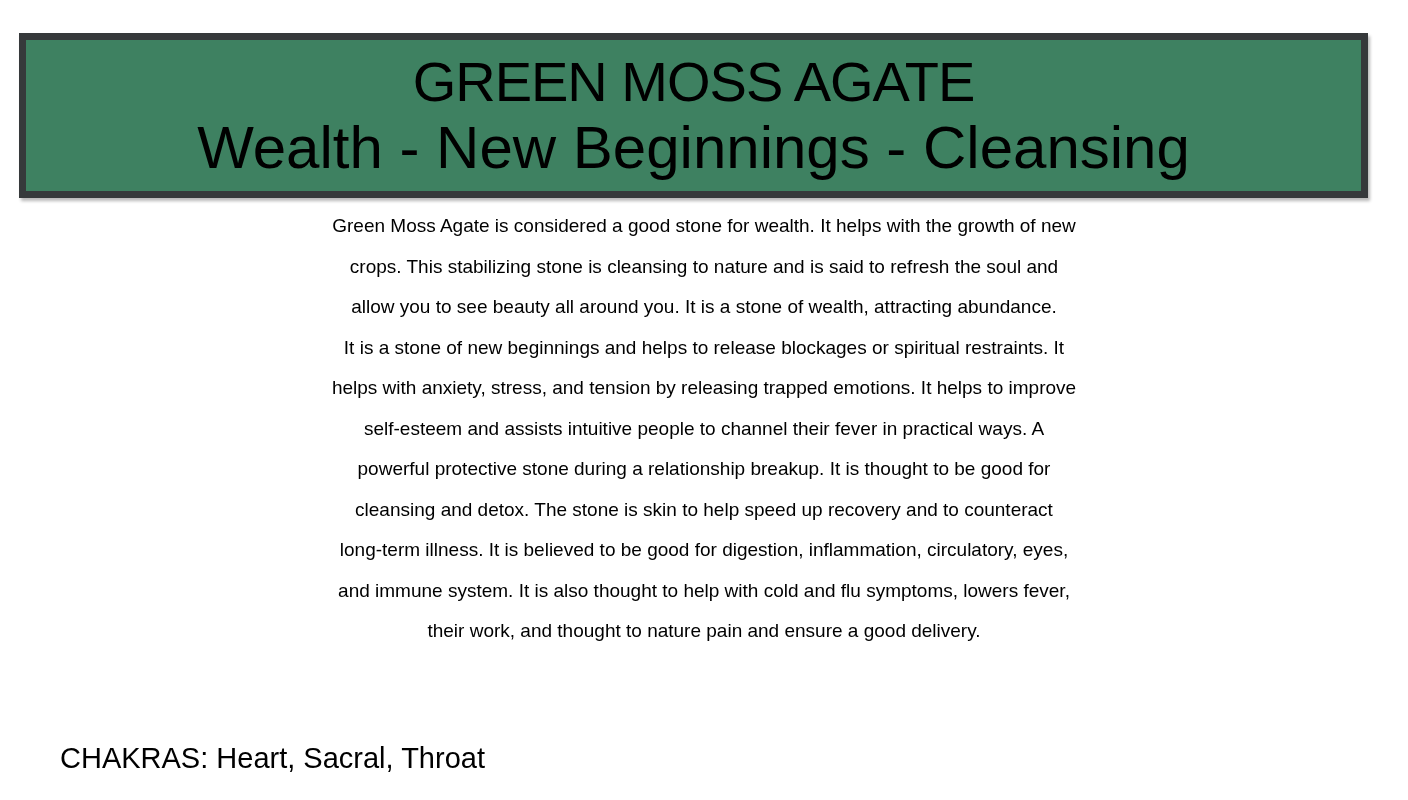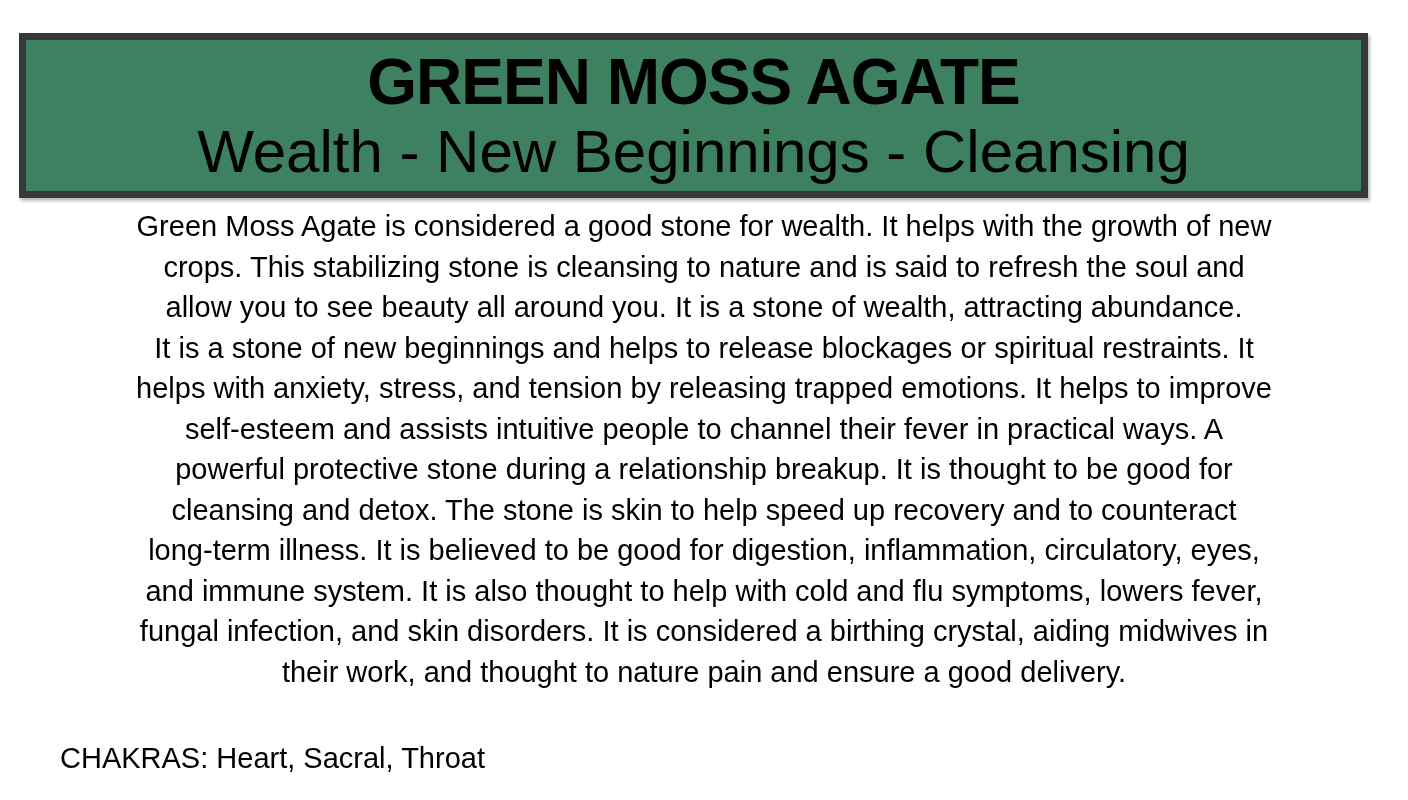--- a/index.html
+++ b/index.html
@@ -25,40 +25,40 @@
     background: #3E8161;
     border: 7px solid #36393B;
     box-shadow: 2px 3px 3px rgba(0,0,0,0.28);
     display: flex;
     flex-direction: column;
     align-items: center;
     justify-content: center;
     text-align: center;
   }
   .header-title {
-    font-size: 64px;
-    font-weight: bold;
+    font-size: 56px;
+    font-weight: normal;
     line-height: 1.0;
     letter-spacing: -1px;
     white-space: nowrap;
   }
   .header-subtitle {
     font-size: 60px;
     font-weight: normal;
     line-height: 1.0;
     margin-top: 8px;
     white-space: nowrap;
   }
   .body-text {
     position: absolute;
     left: 25px;
     right: 25px;
     top: 206px;
     text-align: center;
-    font-size: 29px;
+    font-size: 19px;
     line-height: 40.5px;
     font-weight: normal;
   }
   .body-line {
     white-space: nowrap;
   }
   .chakras-line {
     position: absolute;
     left: 25px;
     top: 738px;
@@ -80,21 +80,20 @@
     <div class="body-line">Green Moss Agate is considered a good stone for wealth. It helps with the growth of new</div>
     <div class="body-line">crops. This stabilizing stone is cleansing to nature and is said to refresh the soul and</div>
     <div class="body-line">allow you to see beauty all around you. It is a stone of wealth, attracting abundance.</div>
     <div class="body-line">It is a stone of new beginnings and helps to release blockages or spiritual restraints. It</div>
     <div class="body-line">helps with anxiety, stress, and tension by releasing trapped emotions. It helps to improve</div>
     <div class="body-line">self-esteem and assists intuitive people to channel their fever in practical ways. A</div>
     <div class="body-line">powerful protective stone during a relationship breakup. It is thought to be good for</div>
     <div class="body-line">cleansing and detox. The stone is skin to help speed up recovery and to counteract</div>
     <div class="body-line">long-term illness. It is believed to be good for digestion, inflammation, circulatory, eyes,</div>
     <div class="body-line">and immune system. It is also thought to help with cold and flu symptoms, lowers fever,</div>
-    <div class="body-line">fungal infection, and skin disorders. It is considered a birthing crystal, aiding midwives in</div>
     <div class="body-line">their work, and thought to nature pain and ensure a good delivery.</div>
   </div>
 
 <div class="chakras-line">
   <span>CHAKRAS:</span>
   <span> </span>
   <span>Heart, Sacral, Throat</span>
 </div>
 
 </body></html>

